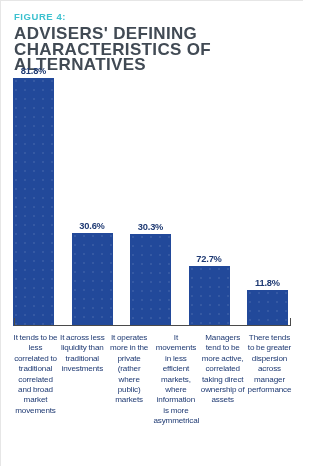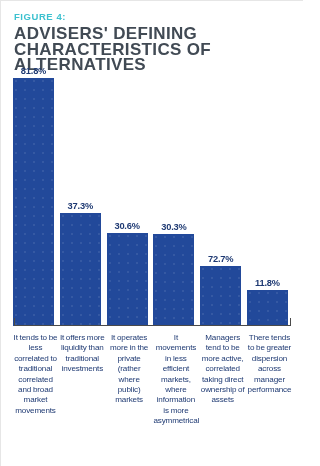--- a/index.html
+++ b/index.html
@@ -141,24 +141,20 @@
   <div class="chart-area">
 
     <div class="plot">
       <div class="bars">
 
         <div class="bar-slot">
           <div class="bar-value">81.8%</div>
           <div class="bar-rect" style="height:248px"></div>
         </div>
 
-        <div class="bar-slot">
-          <div class="bar-value">37.3%</div>
-          <div class="bar-rect" style="height:113px"></div>
-        </div>
 
         <div class="bar-slot">
           <div class="bar-value">30.6%</div>
           <div class="bar-rect" style="height:93px"></div>
         </div>
 
         <div class="bar-slot">
           <div class="bar-value">30.3%</div>
           <div class="bar-rect" style="height:92px"></div>
         </div>
@@ -175,21 +171,21 @@
 
       </div>
     </div>
 
     <div class="baseline"></div>
     <div class="tick tick-left"></div>
     <div class="tick tick-right"></div>
 
     <div class="cat-labels">
       <div class="cat-label">It tends to be less correlated to traditional correlated and broad market movements</div>
-      <div class="cat-label">It offers more liquidity than traditional investments</div>
+      <div class="cat-label">It across less liquidity than traditional investments</div>
       <div class="cat-label">It operates more in the private (rather where public) markets</div>
       <div class="cat-label">It movements in less efficient markets, where information is more asymmetrical</div>
       <div class="cat-label">Managers tend to be more active, correlated taking direct ownership of assets</div>
       <div class="cat-label">There tends to be greater dispersion across manager performance</div>
     </div>
 
   </div>
 </div>
 
 </body></html>

